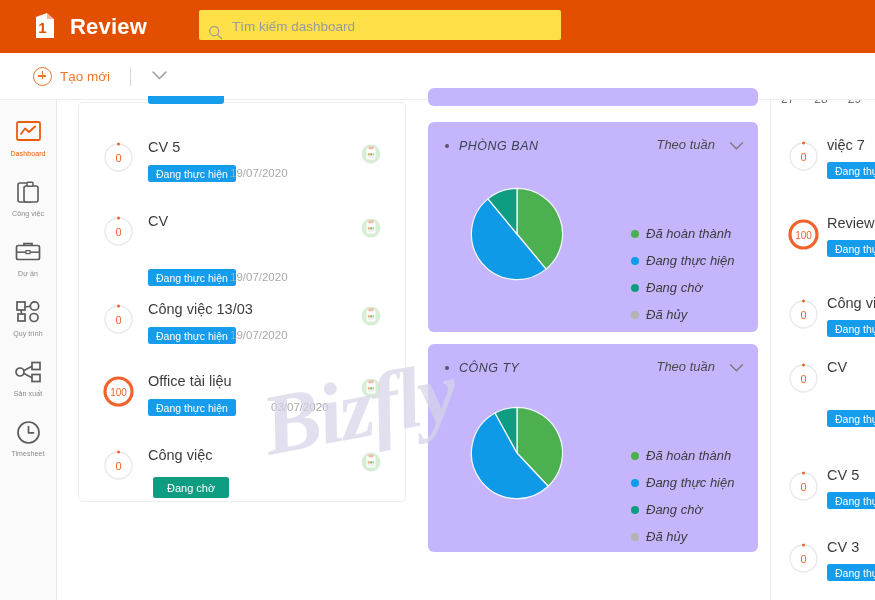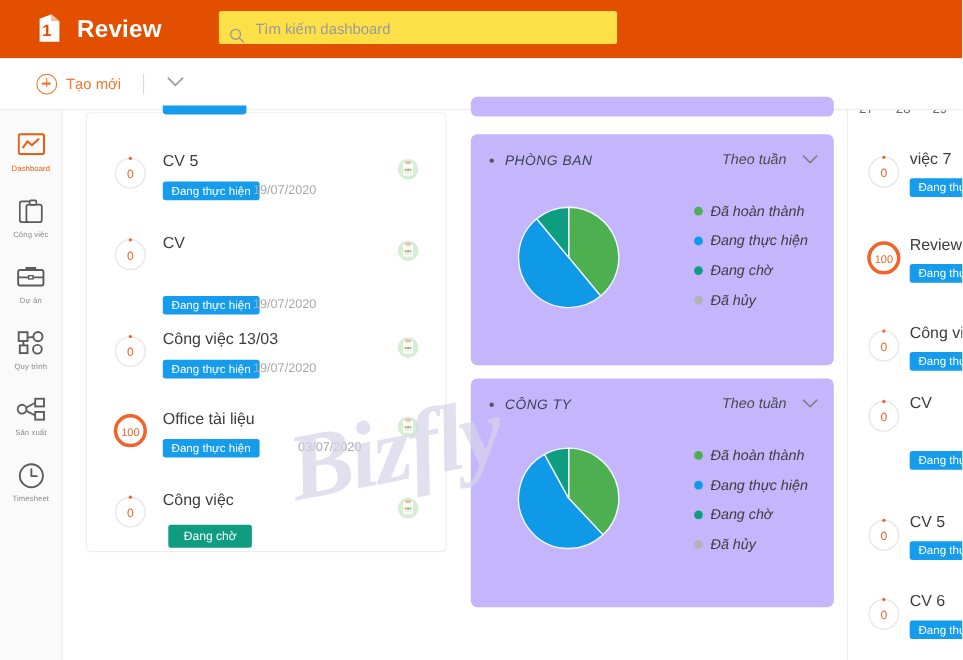--- a/index.html
+++ b/index.html
@@ -115,21 +115,21 @@
   .cc-bullet {
     width:4px; height:4px; border-radius:50%; background:#556; margin-left:17px;
   }
   .cc-title {
     margin-left:10px; font-size:12.5px; color:#3b4252; letter-spacing:.5px;
   }
   .cc-right { margin-left:auto; display:flex; align-items:flex-start; margin-right:14px; cursor:pointer; }
   .cc-period { font-size:13px; color:#4a4a4a; }
   .cc-chev { margin-left:14px; }
   .pie-wrap { position:absolute; left:32px; }
-  .legend { position:absolute; }
+  .legend { position:absolute;margin-top:42px; }
   .legend-row { display:flex; align-items:center; margin-bottom:12px; }
   .legend-dot { width:8px; height:8px; border-radius:50%; margin-right:7px; }
   .legend-label { font-size:13px; color:#3c3c3c; white-space:nowrap; }
 
   
   .right-col {
     position:absolute; left:713px; top:0; width:162px; height:500px;
     border-left:1px solid #ededed; overflow:hidden;
   }
   .dates-strip {
@@ -508,21 +508,21 @@
               </svg></span>
             <span class="rt-title">CV 5</span>
             <span class="rt-badge" style="top:30px;">Đang thực h</span>
           </div>
           <div class="rt-row" style="top: 434px;">
             <span class="rt-circle"><svg width="33" height="33" viewBox="0 0 33 33">
                 <circle cx="16.5" cy="16.5" r="13.5" fill="none" stroke="#e8e8e8" stroke-width="1.3"></circle>
                 <circle cx="16.5" cy="3" r="1.5" fill="#f2622a"></circle>
                 <text x="16.5" y="21" text-anchor="middle" font-family="Liberation Sans, sans-serif" font-size="11" fill="#f2622a">0</text>
               </svg></span>
-            <span class="rt-title">CV 6</span>
+            <span class="rt-title">CV 3</span>
             <span class="rt-badge" style="top:30px;">Đang thực h</span>
           </div>
         </div>
     </div>
 
     <div class="watermark">Bizfly</div>
   </div>
 </div>
 
 </body></html>

